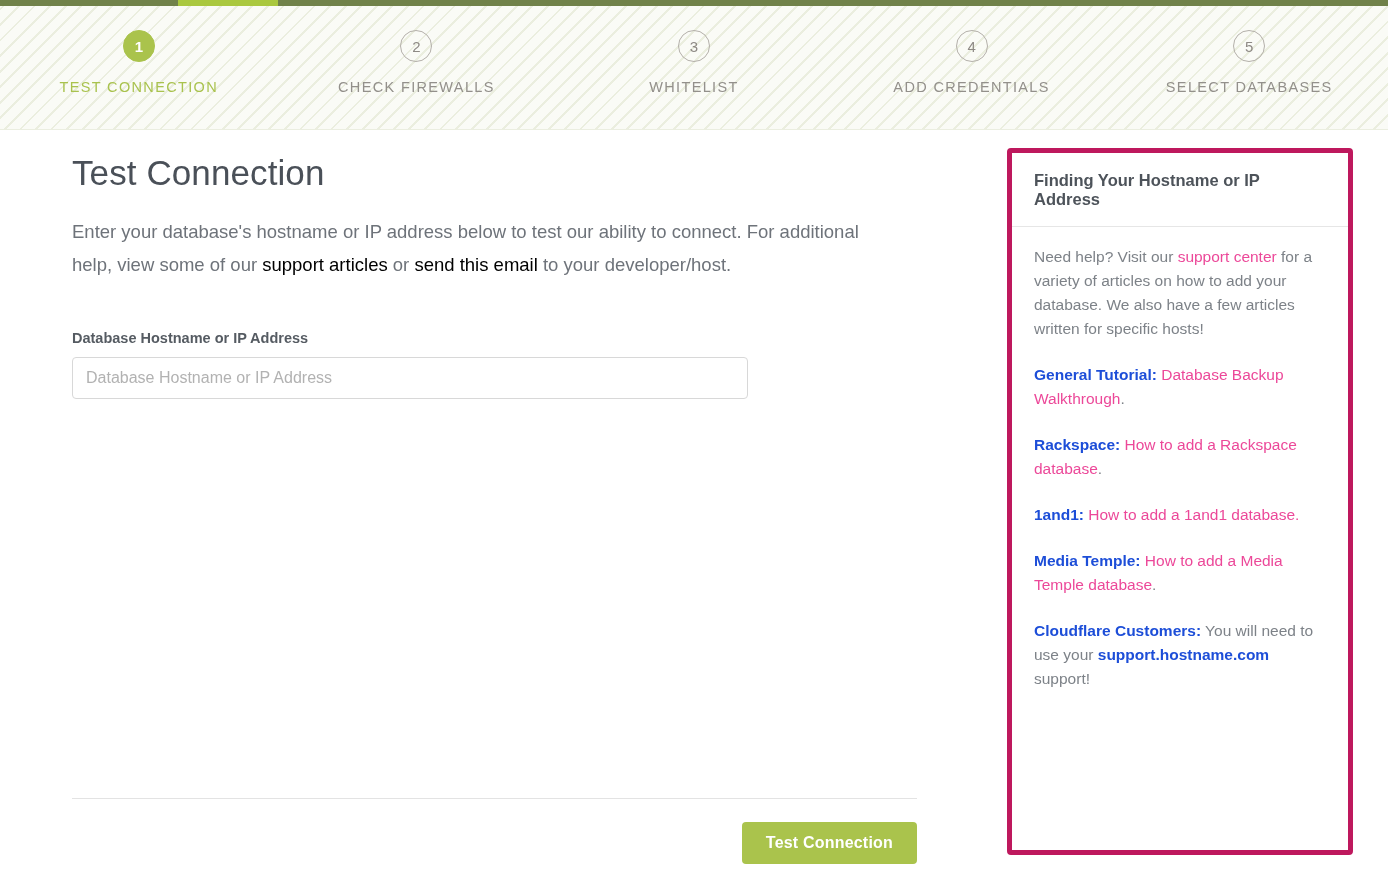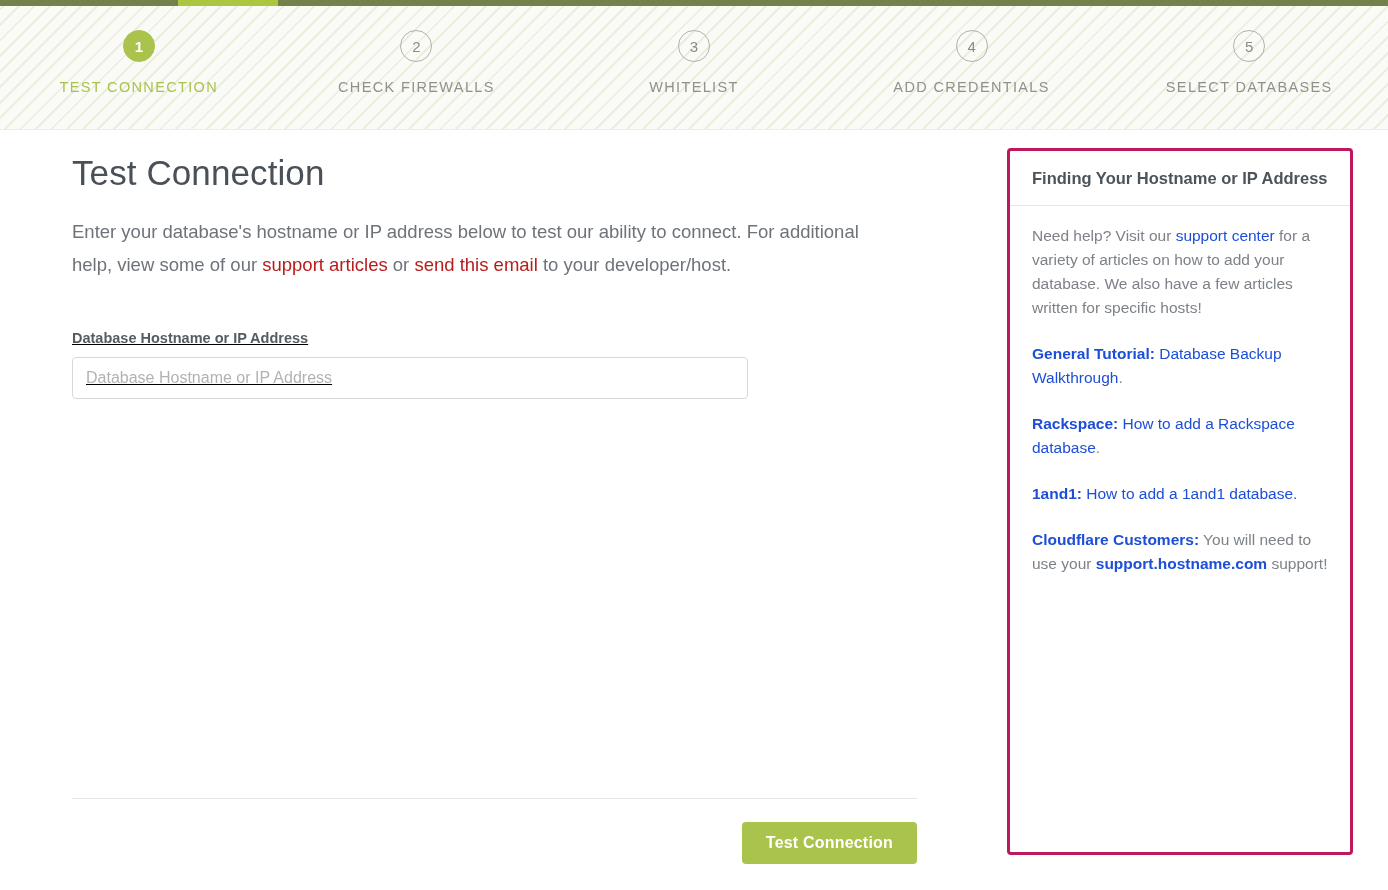--- a/index.html
+++ b/index.html
@@ -112,25 +112,25 @@
   }
 
   p.intro {
     margin: 22px 0 0 0;
     font-size: 18.5px;
     line-height: 1.78;
     color: #6e737a;
     max-width: 832px;
   }
   p.intro a, .link {
-    color: #b91c1c;
+    color: #000000;
     text-decoration: none;
   }
 
-  .field-block { margin-top: 48px; text-decoration: underline; }
+  .field-block { margin-top: 48px; }
   .field-label {
     display: block;
     font-size: 14.5px;
     font-weight: 700;
     color: #555b62;
     margin-bottom: 11px;
   }
   .text-input {
     display: block;
     width: 676px;
@@ -178,21 +178,21 @@
   }
 
   
   .help-card {
     position: absolute;
     left: 1007px;
     top: 18px;
     width: 346px;
     height: 707px;
     background: #ffffff;
-    border: 3px solid #be185d;
+    border: 5px solid #be185d;
     border-radius: 4px;
     overflow: hidden;
   }
   .help-card-header {
     padding: 18px 22px 17px 22px;
     border-bottom: 1px solid #e6e6e6;
   }
   .help-card-title {
     font-size: 16.5px;
     font-weight: 700;
@@ -206,21 +206,21 @@
     margin: 0 0 22px 0;
     font-size: 15.5px;
     line-height: 1.55;
     color: #7d8288;
   }
   .help-p:last-child { margin-bottom: 0; }
   .help-p b {
     color: #1d4ed8;
     font-weight: 700;
   }
-  .help-p .link { color: #1d4ed8; text-decoration: none; }
+  .help-p .link { color: #ec4899; text-decoration: none; }
   .help-p .dark { color: #7d8288; }
 </style>
 </head>
 <body>
 
 <div class="wizard-header">
   <div class="progress-track">
     <div class="progress-fill" style="left: 177.664px; width: 99.936px;"></div>
   </div>
   <div class="steps">
@@ -274,20 +274,21 @@
 
       <p class="help-p"><span>Need help? Visit our </span><a href="#" class="link">support center</a><span> for a variety of articles on how to add your database. We also have a few articles written for specific hosts!</span></p>
 
       <p class="help-p"><b>General Tutorial:</b><a href="#" class="link"> Database Backup Walkthrough</a><span>.</span></p>
 
 
       <p class="help-p"><b>Rackspace:</b><a href="#" class="link"> How to add a Rackspace database</a><span>.</span></p>
 
       <p class="help-p"><b>1and1:</b><a href="#" class="link"> How to add a 1and1 database.</a><span></span></p>
 
+      <p class="help-p"><b>Media Temple:</b><a href="#" class="link"> How to add a Media Temple database</a><span>.</span></p>
 
 
       <p class="help-p"><b>Cloudflare Customers:</b><span class="dark"> You will need to use your </span><b>support.hostname.com</b><span class="dark"> support!</span></p>
 
     </div>
   </div>
 
 </div>
 
 </body></html>

